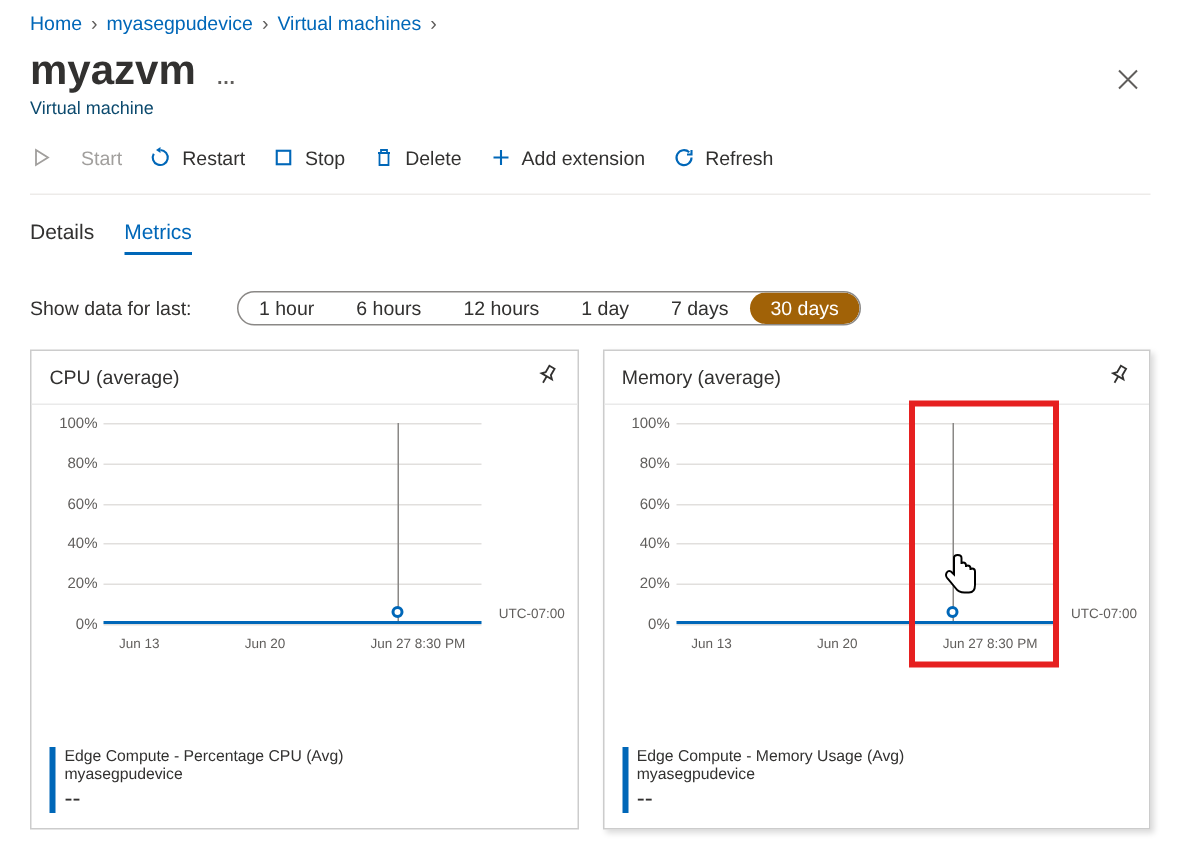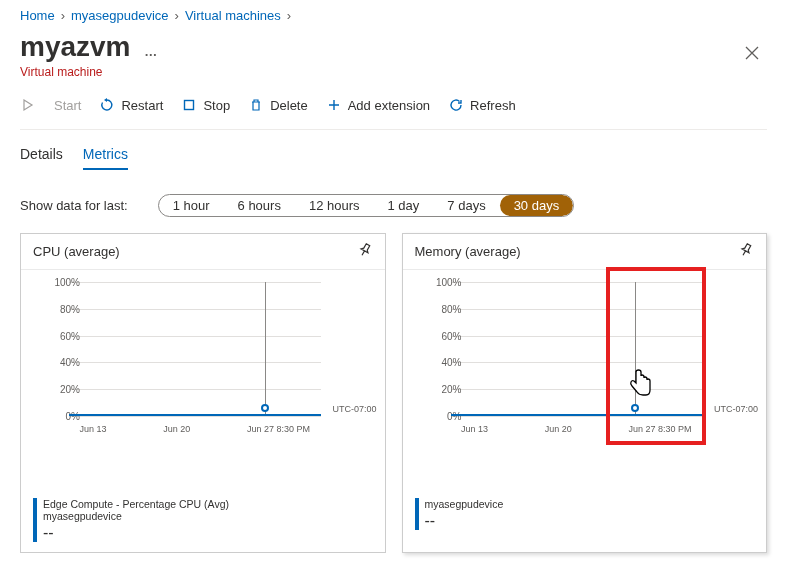--- a/index.html
+++ b/index.html
@@ -23,21 +23,21 @@
   .breadcrumb .crumb { color: #0067b8; cursor: pointer; }
   .breadcrumb .chev { color: #605e5c; }
   .title-row {
     display: flex;
     align-items: center;
     justify-content: space-between;
     margin-top: 8px;
   }
   .title-row h1 { font-size: 28px; font-weight: 600; display: inline-block; }
   .title-more { color: #605e5c; margin-left: 10px; font-weight: 600; cursor: pointer; }
-  .subtitle { font-size: 12px; color: #b91c1c; margin-top: 2px; }
+  .subtitle { font-size: 12px; color: #0c4a6e; margin-top: 2px; }
   .close-x { font-size: 16px; color: #605e5c; cursor: pointer; padding: 4px 8px; }
   .toolbar {
     display: flex;
     gap: 18px;
     margin-top: 18px;
     padding-bottom: 16px;
     border-bottom: 1px solid #edebe9;
     align-items: center;
   }
   .toolbar .tbtn {
@@ -118,21 +118,21 @@
     top: 12px;
     bottom: 34px;
   }
   .gridline {
     position: absolute;
     left: 0; right: 0;
     border-top: 1px solid #e1dfdd;
     font-size: 10px;
     color: #605e5c;
   }
-  .gridline .yl { position: absolute; left: -36px; top: -6px; width: 32px; text-align: right; margin-left: 15px; }
+  .gridline .yl { position: absolute; left: -36px; top: -6px; width: 32px; text-align: right; }
   .baseline {
     position: absolute;
     left: 48px; right: 64px; bottom: 34px;
     border-top: 2px solid #0067b8;
   }
   .marker {
     position: absolute;
     width: 8px; height: 8px;
     border: 2px solid #0067b8;
     background: #fff;
@@ -374,18 +374,19 @@
       <div class="highlight-box" style="left:56%;top:-3px;width:100px;height:178px"></div>
       <div class="cursor-hand" style="left:62%;top:54%">
         <svg width="26" height="30" viewBox="0 0 26 30">
           <path d="M8 4 L8 16 L6 14 Q4 13 3 15 Q2 17 4 19 L9 25 Q11 28 15 28 L18 28 Q22 28 22 23 L22 14 Q22 12 20 12 Q19 12 19 13 L19 12 Q19 10 17 10 Q16 10 16 11 L16 10 Q16 8 14 8 Q13 8 13 9 L13 5 Q13 3 10.5 3 Q8 3 8 5 Z" fill="#fff" stroke="#000" stroke-width="1.3"></path>
         </svg>
       </div>
     </div>
     <div class="legend">
       <div class="legend-bar"></div>
       <div class="legend-body">
+        <div class="ln1">Edge Compute - Memory Usage (Avg)</div>
         <div class="ln2">myasegpudevice</div>
         <div class="lv">--</div>
       </div>
     </div>
   </div>
 </div>
 
 </body></html>

